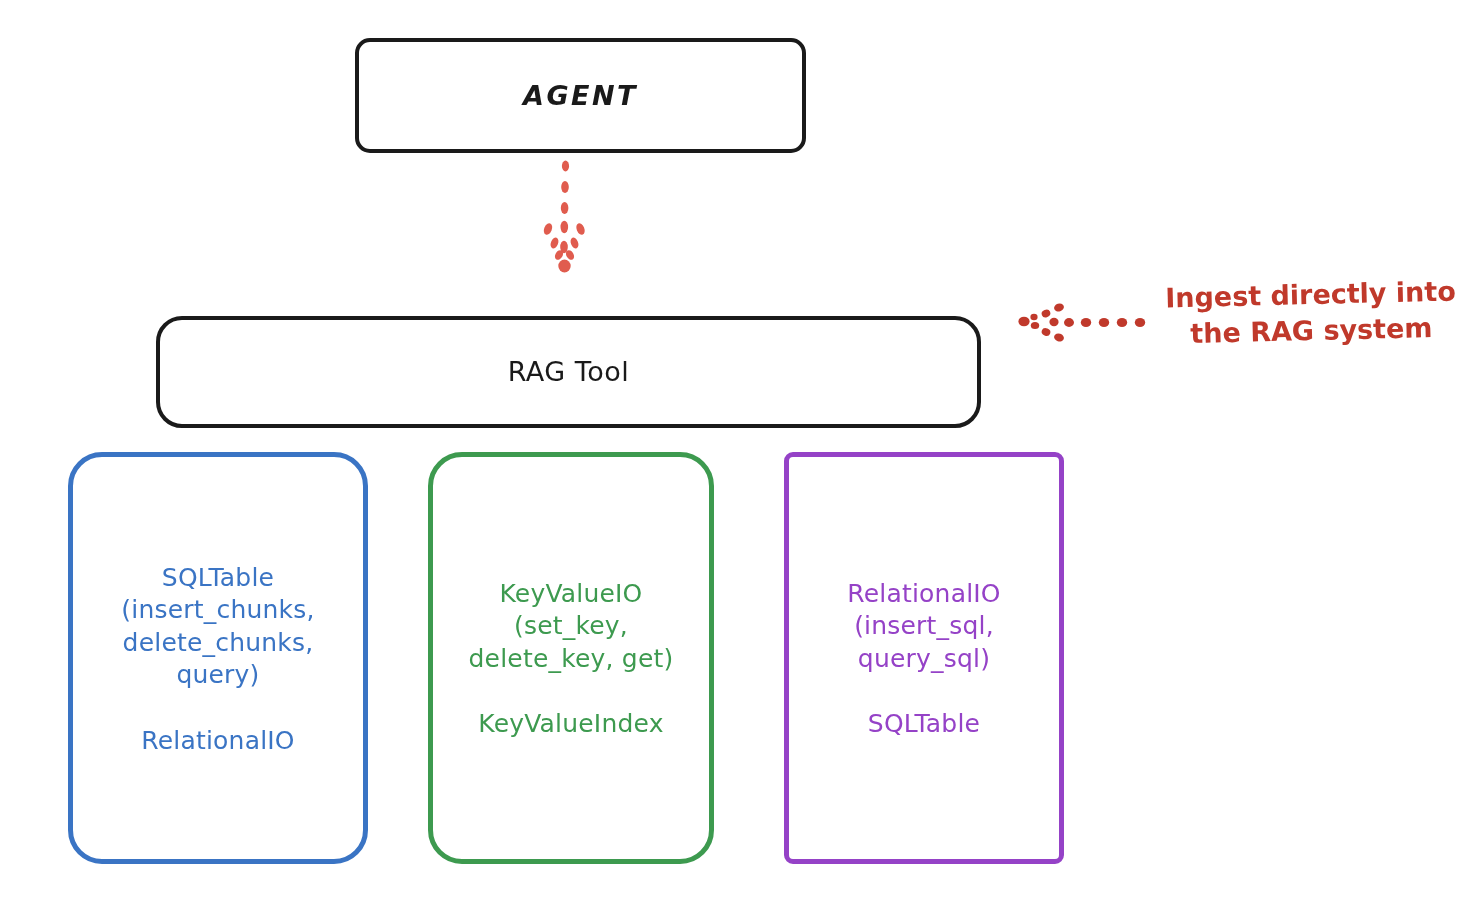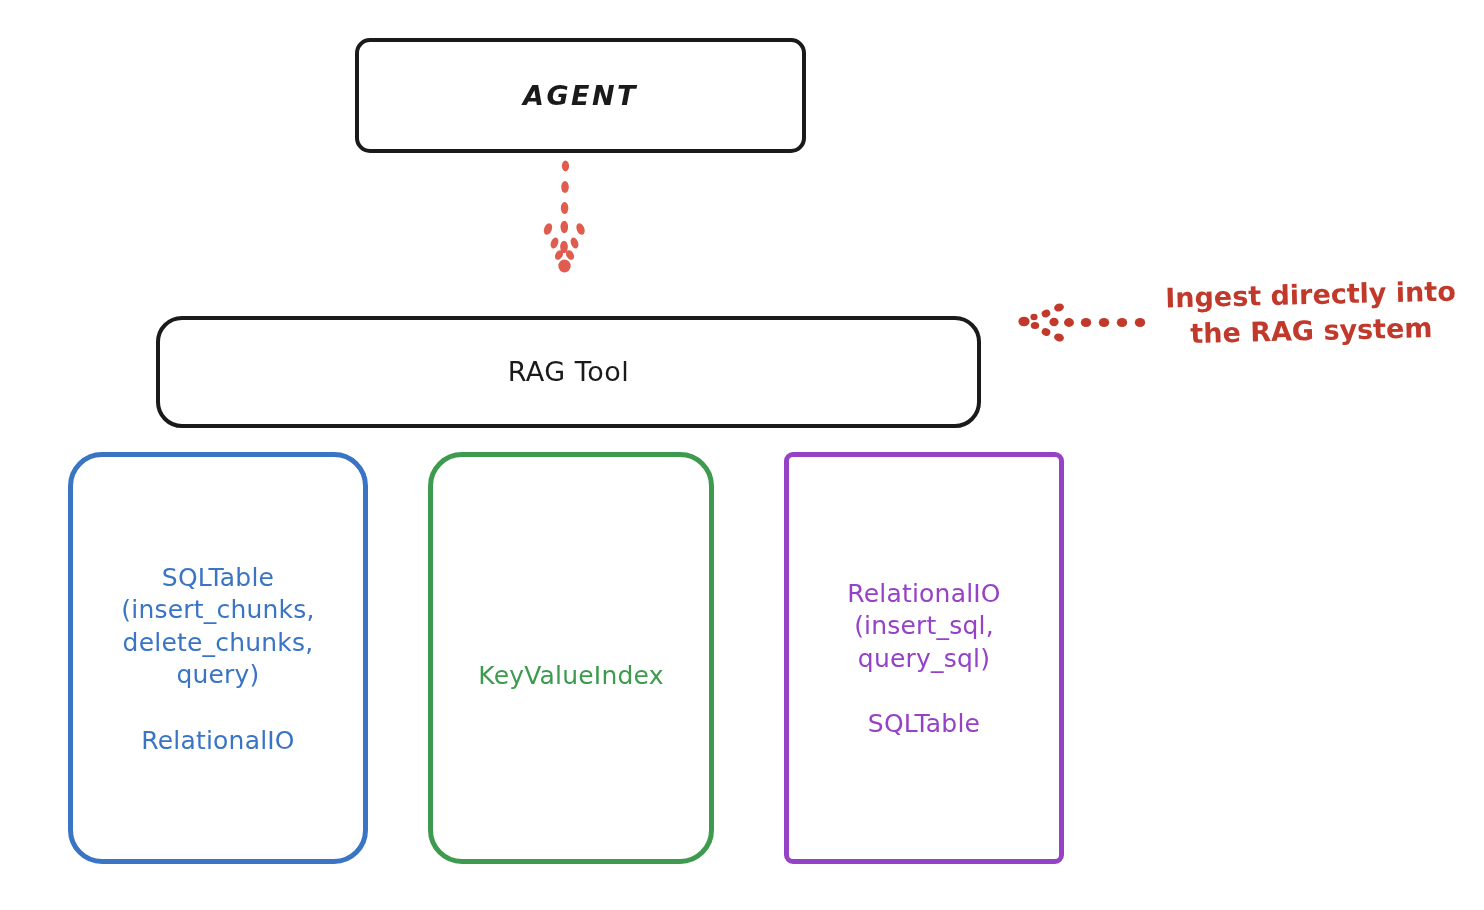--- a/index.html
+++ b/index.html
@@ -206,20 +206,23 @@
 
   <div class="node leaf" id="vectorio-node">
     <div class="node-label">SQLTable
 (insert_chunks,
 delete_chunks,
 query)</div>
     <div class="node-sub">RelationalIO</div>
   </div>
 
   <div class="node leaf" id="keyvalueio-node">
+    <div class="node-label">KeyValueIO
+(set_key,
+delete_key, get)</div>
     <div class="node-sub">KeyValueIndex</div>
   </div>
 
   <div class="node leaf" id="relationalio-node">
     <div class="node-label">RelationalIO
 (insert_sql,
 query_sql)</div>
     <div class="node-sub">SQLTable</div>
   </div>
 

